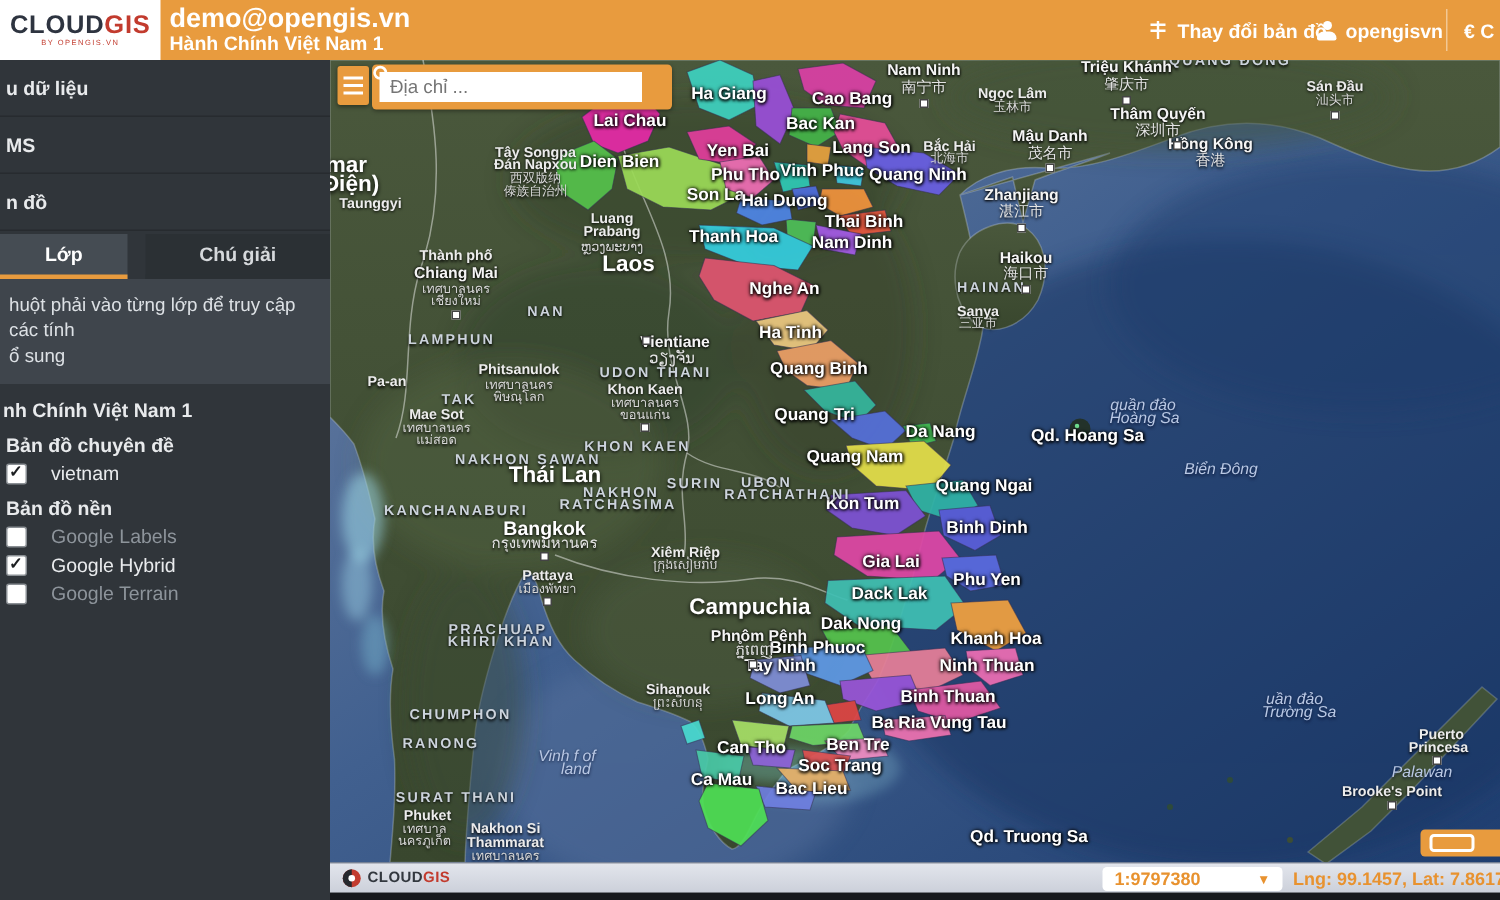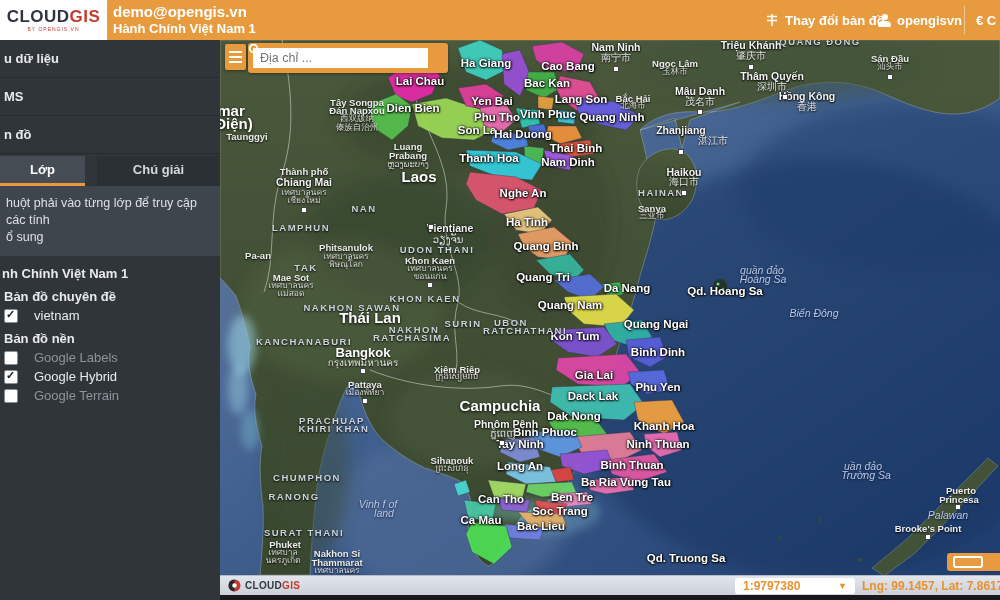--- a/index.html
+++ b/index.html
@@ -5,21 +5,21 @@
   html,body{margin:0;padding:0;background:#000;}
   #app{position:relative;width:1000px;height:600px;overflow:hidden;font-family:"Liberation Sans",sans-serif;background:#30353a;}
   
   #header{position:absolute;left:0;top:0;width:1000px;height:40px;background:#e89b3e;z-index:50;}
   .logo-box{position:absolute;left:0;top:0;width:107px;height:40px;background:#fff;display:flex;flex-direction:column;align-items:center;justify-content:center;cursor:pointer;}
   .logo-line{font-size:17px;font-weight:bold;letter-spacing:.5px;line-height:17px;}
   .logo-line .lc{color:#2e3440;}
   .logo-line .lg{color:#c23b2e;}
   .logo-sub{font-size:5px;color:#c23b2e;letter-spacing:1px;margin-top:1px;}
   .head-text{position:absolute;left:113px;top:3px;color:#fff;}
-  .email{font-size:15px;font-weight:bold;line-height:18px;}
+  .email{font-size:18px;font-weight:bold;line-height:18px;}
   .proj{font-size:13px;font-weight:bold;line-height:15px;}
   .head-action{position:absolute;top:0;height:40px;display:flex;align-items:center;gap:6px;color:#fff;font-size:13px;font-weight:bold;cursor:pointer;white-space:nowrap;}
   #act-change{left:765px;}
   #act-user{left:878px;}
   .head-sep{position:absolute;left:964px;top:6px;width:1px;height:28px;background:rgba(255,255,255,.45);}
   #act-cur{left:976px;}
   .person-icon{position:relative;width:13px;height:13px;display:inline-block;}
   .person-icon::before{content:"";position:absolute;left:3.5px;top:0;width:6px;height:6px;border-radius:50%;background:#fff;}
   .person-icon::after{content:"";position:absolute;left:0;top:7px;width:13px;height:6px;border-radius:6px 6px 2px 2px;background:#fff;}
   
@@ -324,21 +324,21 @@
         <span class="lbl cjk" style="left: 455px; top: 32px;">玉林市</span>
         <span class="lbl city" style="left: 480px; top: 51px;">Mậu Danh</span>
         <span class="lbl cjk2" style="left: 480px; top: 62px;">茂名市</span>
         <span class="lbl city" style="left: 552px; top: 36px;">Thâm Quyến</span>
         <span class="lbl cjk2" style="left: 552px; top: 47px;">深圳市</span>
         <span class="lbl city" style="left: 587px; top: 56px;">Hồng Kông</span>
         <span class="lbl cjk2" style="left: 587px; top: 67px;">香港</span>
         <span class="lbl citysm" style="left: 413px; top: 58px;">Bắc Hải</span>
         <span class="lbl cjk" style="left: 413px; top: 66px;">北海市</span>
         <span class="lbl city" style="left: 461px; top: 90px;">Zhanjiang</span>
-        <span class="lbl cjk2" style="left: 461px; top: 101px; margin-left: 32px;">湛江市</span>
+        <span class="lbl cjk2" style="left: 461px; top: 101px;">湛江市</span>
         <span class="lbl city" style="left: 464px; top: 132px;">Haikou</span>
         <span class="lbl cjk2" style="left: 464px; top: 142px;">海口市</span>
         <span class="lbl region" style="left: 441px; top: 152px;">HAINAN</span>
         <span class="lbl citysm" style="left: 432px; top: 168px;">Sanya</span>
         <span class="lbl cjk" style="left: 432px; top: 176px;">三亚市</span>
         <span class="lbl country" style="left: 11px; top: 70px;">mar</span>
         <span class="lbl country" style="left: 14px; top: 83px;">Điện)</span>
         <span class="lbl citysm" style="left: 27px; top: 96px;">Taunggyi</span>
         <span class="lbl citysm" style="left: 137px; top: 62px;">Tây Songpa</span>
         <span class="lbl citysm" style="left: 137px; top: 70px;">Đán Napxou</span>

